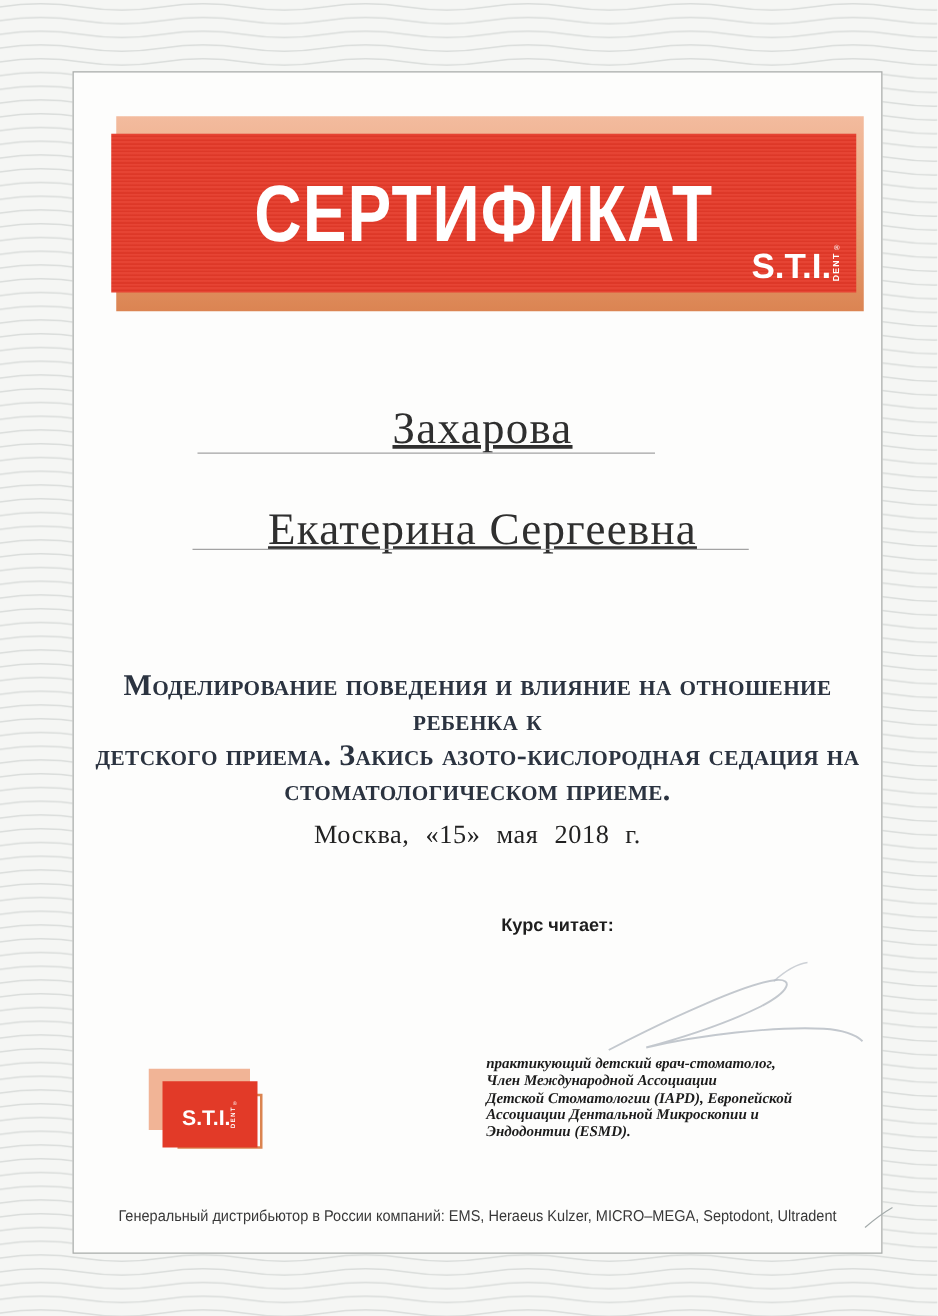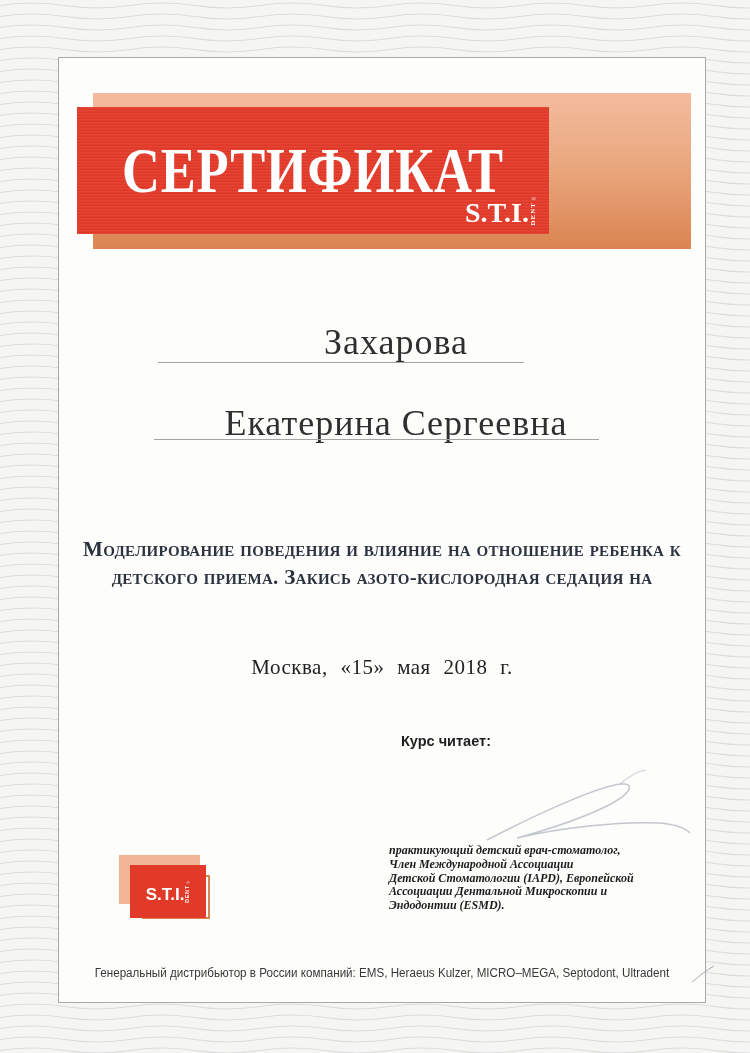--- a/index.html
+++ b/index.html
@@ -7,54 +7,54 @@
        font-family:"Liberation Sans","DejaVu Sans",sans-serif;}
   .stage{position:relative;width:750px;height:1053px;}
   .bg{position:absolute;left:0;top:0;}
 
   .page{position:absolute;left:58px;top:57px;width:648px;height:946px;
         background:#fdfdfc;border:1px solid #a7aaa8;box-sizing:border-box;}
 
   
   .banner-back{position:absolute;left:34px;top:35px;width:598px;height:156px;
         background:linear-gradient(180deg,#f3bb9e 0%,#eaa87f 45%,#db8452 100%);}
-  .banner-red{position:absolute;left:18px;top:49px;width:472px;height:127px;
+  .banner-red{position:absolute;left:30px;top:49px;width:596px;height:127px;
         background:#e53a29;
-        background-image:repeating-linear-gradient(180deg,rgba(255,255,255,.05) 0 1px,rgba(0,0,0,.035) 2px 3px);font-family:Liberation Serif, serif;}
+        background-image:repeating-linear-gradient(180deg,rgba(255,255,255,.05) 0 1px,rgba(0,0,0,.035) 2px 3px);}
   .banner-title{position:absolute;left:0;right:0;top:0;height:127px;
         display:flex;align-items:center;justify-content:center;
         color:#ffffff;font-weight:bold;font-size:64px;letter-spacing:1px;
         transform:scaleX(.82);transform-origin:center;}
   .sti{display:flex;align-items:flex-end;color:#fff;}
   .sti-main{font-weight:bold;line-height:.85;}
   .sti-col{display:flex;flex-direction:column;align-items:center;margin-left:1px;}
   .sti-reg{line-height:1;}
   .sti-dent{writing-mode:vertical-rl;transform:rotate(180deg);
         font-weight:bold;letter-spacing:1px;line-height:1;}
   .sti-banner{position:absolute;right:12px;bottom:9px;}
   .sti-banner .sti-main{font-size:28px;}
   .sti-banner .sti-dent{font-size:7px;}
   .sti-banner .sti-reg{font-size:6px;}
 
   
-  .name{position:absolute;left:14px;width:100%;text-align:center;
+  .name{position:absolute;left:4px;width:100%;text-align:center;
         font-family:"Liberation Serif","DejaVu Serif",serif;
-        font-size:36px;color:#2f2f2f;letter-spacing:1px;}
+        font-size:36px;color:#2f2f2f;letter-spacing:1px;text-decoration:underline;}
   .name-last{top:263px;}
   .name-first{top:344px;}
   .rule{position:absolute;height:1px;background:#a3a3a3;}
   .rule-1{left:99px;top:304px;width:366px;}
   .rule-2{left:95px;top:381px;width:445px;}
 
   
   .intro{position:absolute;left:0;top:441px;width:100%;text-align:center;
         font-size:13.5px;color:#2c2c2c;}
   .course{position:absolute;left:16px;right:16px;top:477px;text-align:center;
         font-family:"Liberation Serif","DejaVu Serif",serif;
-        font-weight:bold;font-variant:small-caps;font-size:21px;
+        font-weight:bold;font-variant:small-caps;font-size:24px;
         line-height:28px;color:#2b3340;letter-spacing:.3px;}
   .date{position:absolute;left:0;top:597px;width:100%;text-align:center;
         font-family:"Liberation Serif","DejaVu Serif",serif;
         font-size:21px;color:#222;word-spacing:7px;letter-spacing:.5px;}
 
   
   .kurs-label{position:absolute;left:342px;top:675px;
         font-size:14.5px;font-weight:bold;color:#1e1e1e;}
   .instr-name{position:absolute;left:340px;top:737px;
         font-size:20px;font-weight:bold;color:#1b1b1b;}
@@ -113,20 +113,21 @@
     </div>
 
     <div class="name name-last">Захарова</div>
     <div class="rule rule-1"></div>
     <div class="name name-first">Екатерина Сергеевна</div>
     <div class="rule rule-2"></div>
 
     <div class="course">
       <div>Моделирование поведения и влияние на отношение ребенка к</div>
       <div>детского приема. Закись азото-кислородная седация на</div>
+      <div>стоматологическом приеме.</div>
     </div>
     <div class="date">Москва, «15» мая 2018 г.</div>
 
     <div class="kurs-label">Курс читает:</div>
     <svg class="signature" width="230" height="95" viewBox="0 0 230 95">
       <path d="M18 82 C 70 55, 130 28, 152 26 C 166 25, 163 35, 140 47
                C 110 62, 70 74, 48 80 C 90 70, 150 63, 190 65
                C 205 66, 216 70, 221 75" fill="none" stroke="#b8bec6" stroke-width="1.5" opacity="0.85"></path>
       <path d="M150 27 C 160 18, 170 13, 177 12" fill="none" stroke="#b8bec6" stroke-width="1.2" opacity="0.7"></path>
     </svg>

